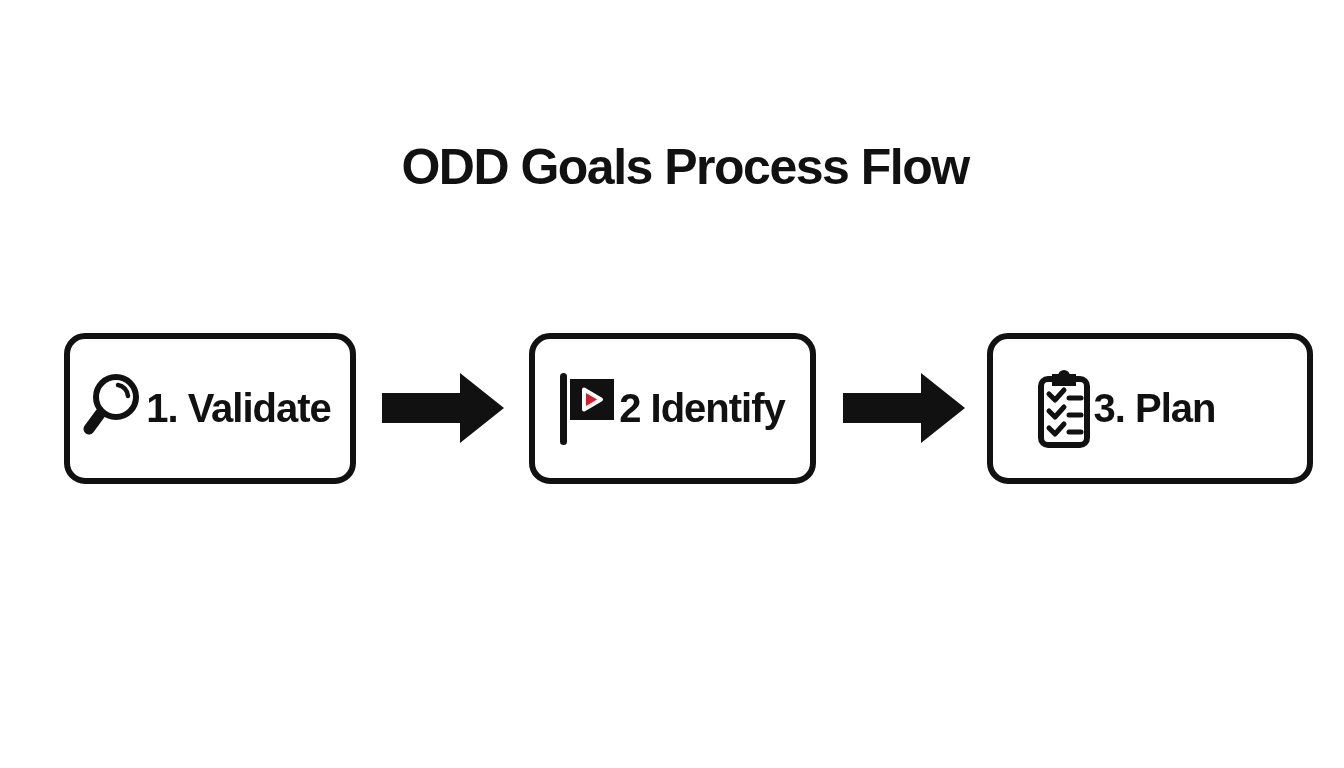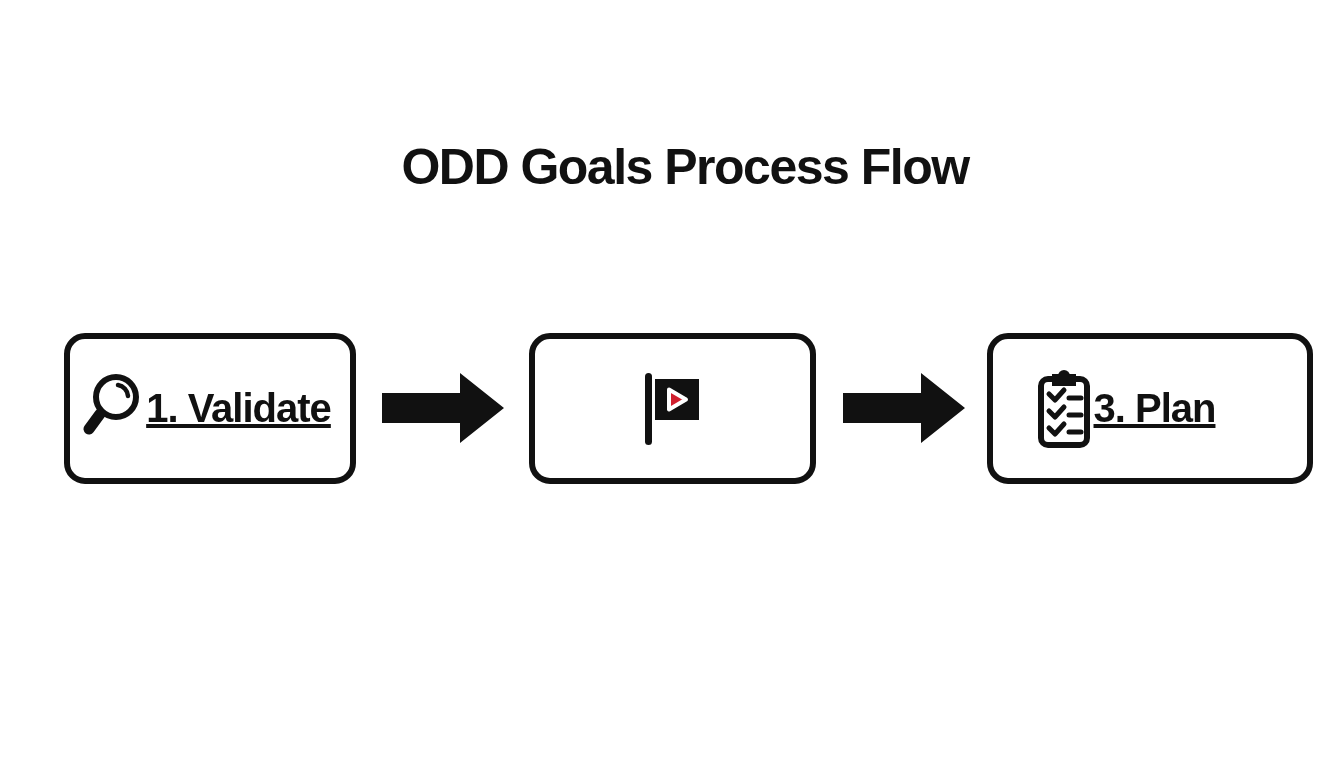--- a/index.html
+++ b/index.html
@@ -34,21 +34,20 @@
     top: 333px;
     height: 151px;
     box-sizing: border-box;
     border: 6px solid #111111;
     border-radius: 21px;
     background: #ffffff;
     display: flex;
     align-items: center;
     justify-content: center;
     gap: 3px;
-    text-decoration: underline;
   }
   .step-1 { left: 64px;  width: 292px; padding-right: 6px; }
   .step-2 { left: 529px; width: 287px; }
   .step-3 { left: 987px; width: 326px; padding-right: 48px; }
   .step .label {
     font-size: 40px;
     font-weight: 700;
     letter-spacing: -1px;
     white-space: nowrap;
     color: #111111;
@@ -92,20 +91,21 @@
     </svg>
 
     <div class="step step-2">
       <span class="icon">
         <svg width="56" height="74" viewBox="0 0 56 74" xmlns="http://www.w3.org/2000/svg">
           <rect x="0" y="1" width="7" height="72" rx="3.5" fill="#111111"></rect>
           <rect x="10" y="7" width="44" height="41" fill="#111111"></rect>
           <polygon points="24,17.5 41,27.5 24,37.5" fill="#d01f2e" stroke="#ffffff" stroke-width="4" stroke-linejoin="round"></polygon>
         </svg>
       </span>
+      <span class="label">2 Identify</span>
     </div>
 
     <svg class="arrow arrow-2" viewBox="0 0 122 80" xmlns="http://www.w3.org/2000/svg">
       <polygon points="0,25 78,25 78,5 122,40 78,75 78,55 0,55" fill="#111111"></polygon>
     </svg>
 
     <div class="step step-3">
       <span class="icon">
         <svg width="54" height="80" viewBox="0 0 54 80" xmlns="http://www.w3.org/2000/svg">
           <rect x="4" y="10" width="46" height="66" rx="7" fill="#ffffff" stroke="#111111" stroke-width="6"></rect>

